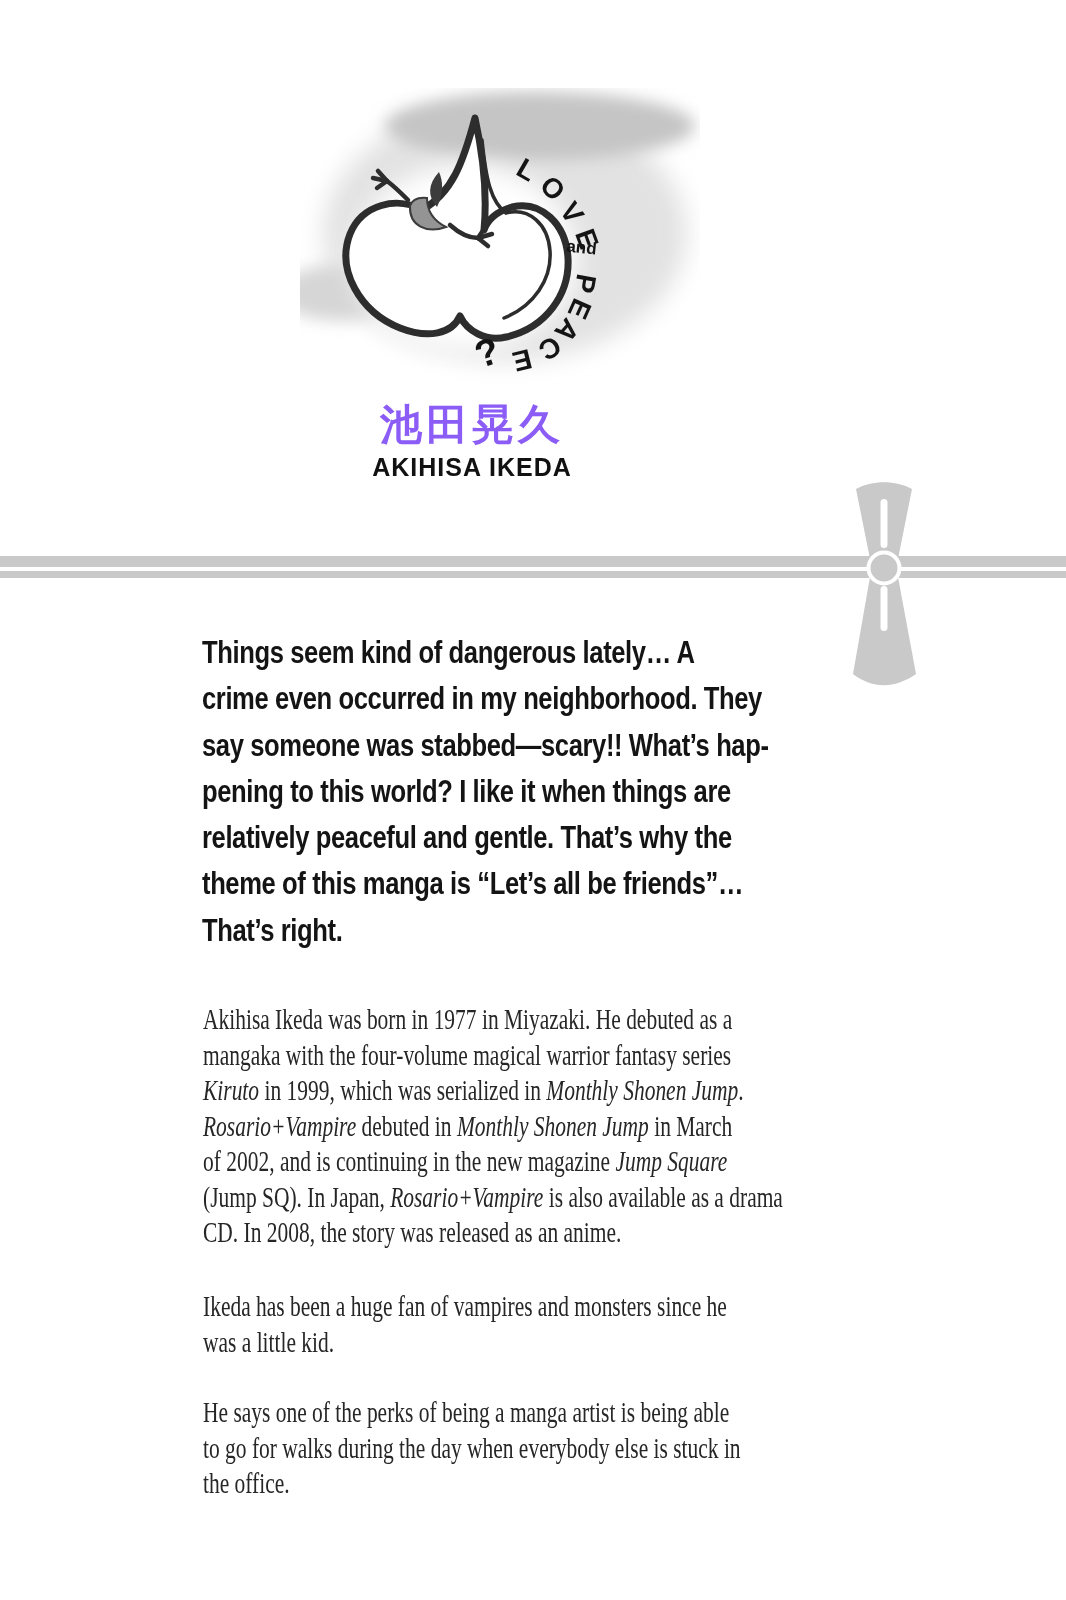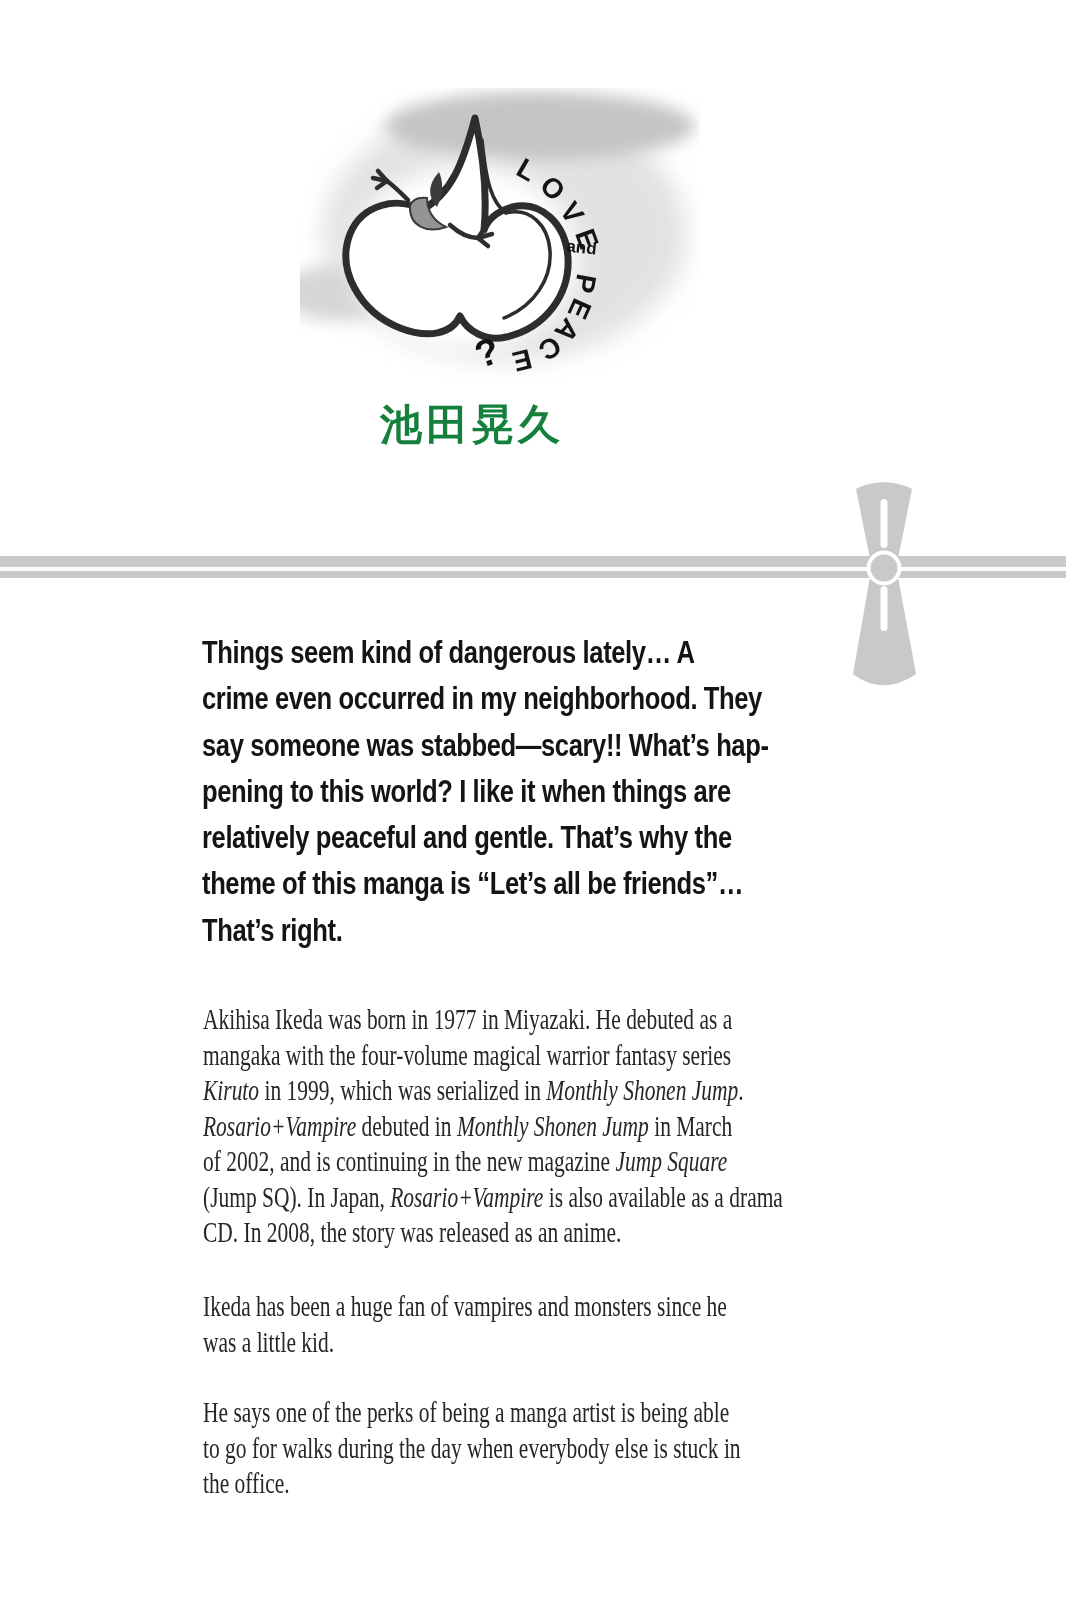--- a/index.html
+++ b/index.html
@@ -6,21 +6,21 @@
     --deco:#c9c9c9; --ink:#2d2d2d; --text:#141414; --bio:#262626; --mouth:#949494;
   }
   html,body{margin:0;padding:0;background:#ffffff;}
   .page{position:relative;width:1066px;height:1600px;background:#ffffff;overflow:hidden;
         font-family:"Liberation Sans",sans-serif;}
   .illustration{position:absolute;left:300px;top:88px;width:400px;height:300px;}
   .arc-letters text{font-family:"Liberation Sans",sans-serif;font-weight:700;fill:var(--text);
         text-anchor:middle;}
   .jp-name{position:absolute;left:0;top:401px;width:944px;text-align:center;
         font-family:"DejaVu Sans","Liberation Sans",sans-serif;font-weight:600;
-        font-size:42px;letter-spacing:4px;color:#15803d;line-height:48px;}
+        font-size:42px;letter-spacing:4px;color:#8b5cf6;line-height:48px;}
   .en-name{position:absolute;left:0;top:452px;width:944px;text-align:center;
         font-weight:700;font-size:25px;letter-spacing:1px;color:#111;line-height:30px;}
   .stripe{position:absolute;left:0;width:1066px;background:var(--deco);}
   .stripe-top{top:556px;height:11px;}
   .stripe-bottom{top:571px;height:7px;}
   .ribbon{position:absolute;left:845px;top:482px;width:82px;height:212px;}
   .intro{position:absolute;left:202px;top:629px;color:var(--text);
         font-weight:700;font-size:32px;line-height:46.3px;letter-spacing:-0.5px;
         white-space:nowrap;transform:scaleX(0.8);transform-origin:0 0;}
   .bio{position:absolute;left:203px;color:var(--bio);
@@ -75,20 +75,21 @@
         <text x="276" y="194" transform="rotate(100 276 194)" font-size="28">P</text>
         <text x="271" y="217" transform="rotate(114 271 217)" font-size="28">E</text>
         <text x="260" y="236" transform="rotate(132 260 236)" font-size="28">A</text>
         <text x="245" y="252" transform="rotate(148 245 252)" font-size="28">C</text>
         <text x="220" y="263" transform="rotate(166 220 263)" font-size="28">E</text>
         <text x="191" y="277" transform="rotate(-18 191 277)" font-size="38">?</text>
       </g>
   </svg>
 
   <div class="jp-name">池田晃久</div>
+  <div class="en-name">AKIHISA IKEDA</div>
 
   <div class="stripe stripe-top"></div>
   <div class="stripe stripe-bottom"></div>
 
   <svg class="ribbon" viewBox="0 0 82 212" xmlns="http://www.w3.org/2000/svg">
     <path fill="var(--deco)" d="M 11,7 C 27,-2 51,-2 67,7 L 53,77 C 45,73 33,73 25,77 Z"></path>
     <path fill="var(--deco)" d="M 25,95 C 33,91 45,91 53,95 L 71,192 C 49,207 28,207 8,192 Z"></path>
     <rect x="35.5" y="17" width="7" height="49" rx="3.5" fill="#ffffff"></rect>
     <rect x="35.5" y="104" width="7" height="45" rx="3.5" fill="#ffffff"></rect>
     <circle cx="39" cy="86" r="15.5" fill="var(--deco)" stroke="#ffffff" stroke-width="4"></circle>

